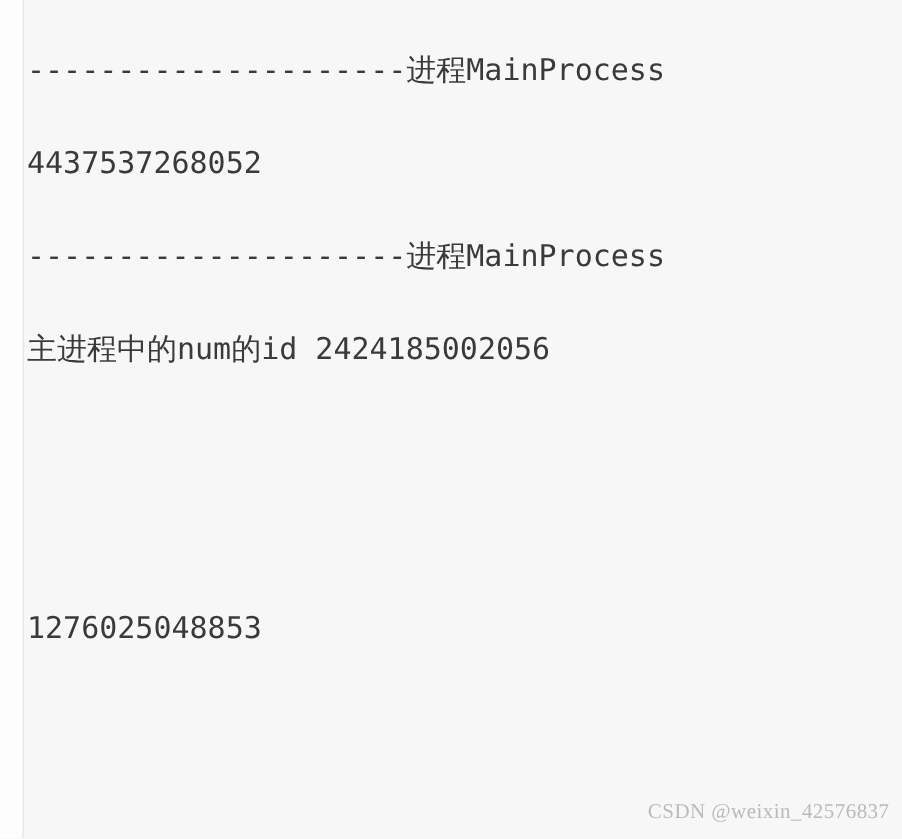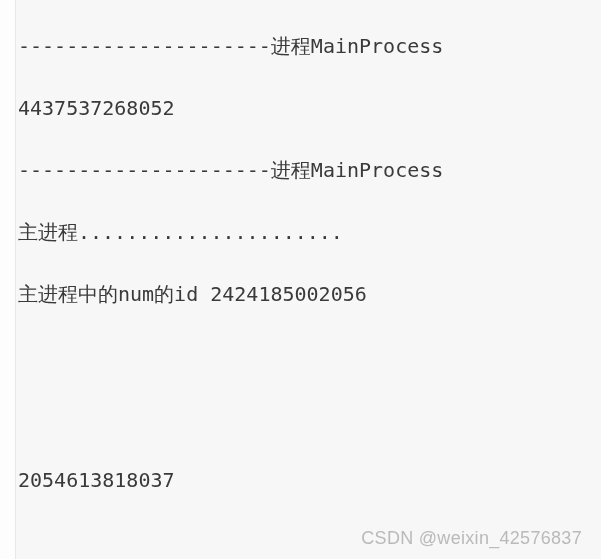--- a/index.html
+++ b/index.html
@@ -34,42 +34,41 @@
       width: 560px;
       white-space: pre;
       color: #3a3a3a;
     }
     .line {
       display: block;
       min-height: 1.55em;
     }
     .watermark {
       position: absolute;
-      right: 19px;
+      right: 8px;
       bottom: 6px;
-      font-family: Liberation Sans, sans-serif;
-      font-size: 18px;
+      font-family: Liberation Serif, serif;
+      font-size: 14px;
       color: rgba(160,160,160,0.7);
       letter-spacing: 0.3px;
     }
   </style>
 </head>
 <body>
 
 <div class="left-bar"></div>
 
 <div class="content">
 <span class="line">---------------------进程MainProcess</span>
 <span class="line">4437537268052</span>
 <span class="line">---------------------进程MainProcess</span>
-<span class="line">主进程......................</span>
 <span class="line">主进程中的num的id 2424185002056</span>
 <span class="line"></span>
 <span class="line"></span>
-<span class="line">2054613818037</span>
+<span class="line">1276025048853</span>
 
 
 
 
 
 
 </div>
 
 <div class="watermark">CSDN @weixin_42576837</div>
 

